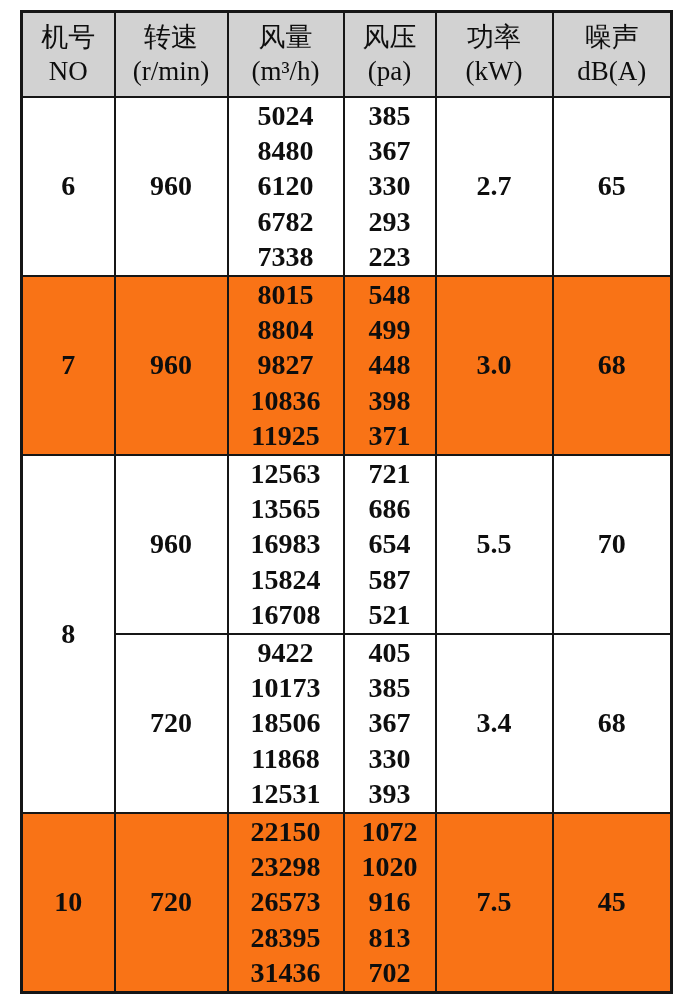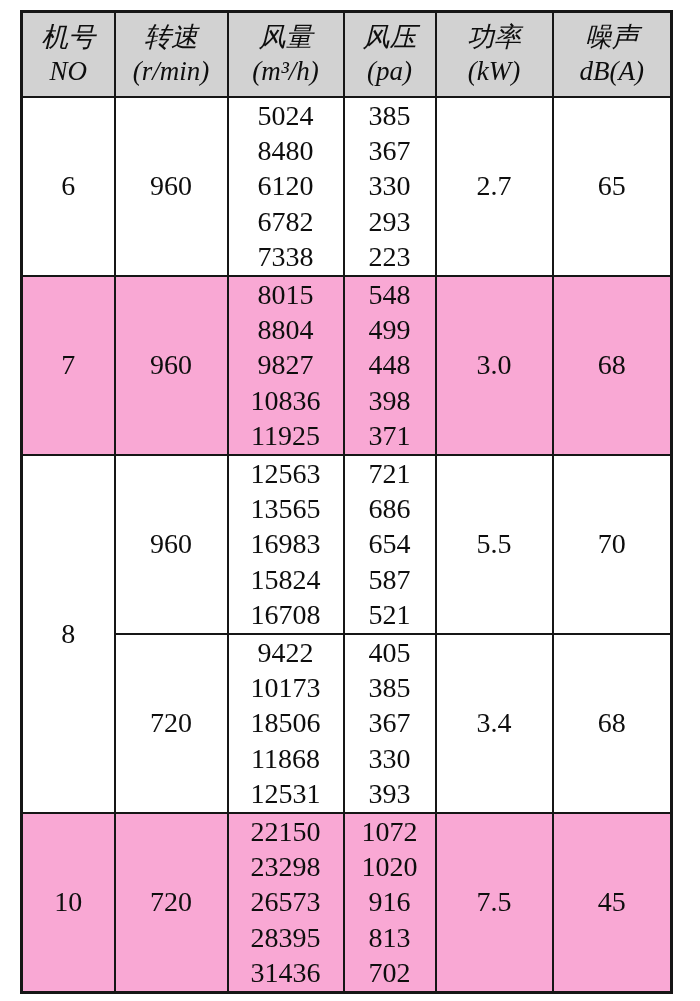--- a/index.html
+++ b/index.html
@@ -17,35 +17,35 @@
     table-layout: fixed;
     width: 650px;
     margin: 10px 0 0 20px;
     border: 3px solid #161616;
   }
   th, td {
     border: 2px solid #161616;
     text-align: center;
     vertical-align: middle;
     padding: 0;
+    font-weight: bold;
   }
   thead th {
     height: 85px;
     background: #d2d2d2;
     font-weight: normal;
     font-size: 27px;
     line-height: 34px;
-    font-style: italic;
   }
   tbody td {
     font-size: 28px;
     height: 177px;
     background: #ffffff;
   }
-  tbody tr.shaded td { background: #f9a8d4; }
+  tbody tr.shaded td { background: #f97316; }
   td.multi div { line-height: 35.4px; }
   .col-no    { width: 93px; }
   .col-speed { width: 113px; }
   .col-vol   { width: 116px; }
   .col-pres  { width: 92px; }
   .col-power { width: 117px; }
   .col-noise { width: 119px; }
 </style>
 </head>
 <body>

